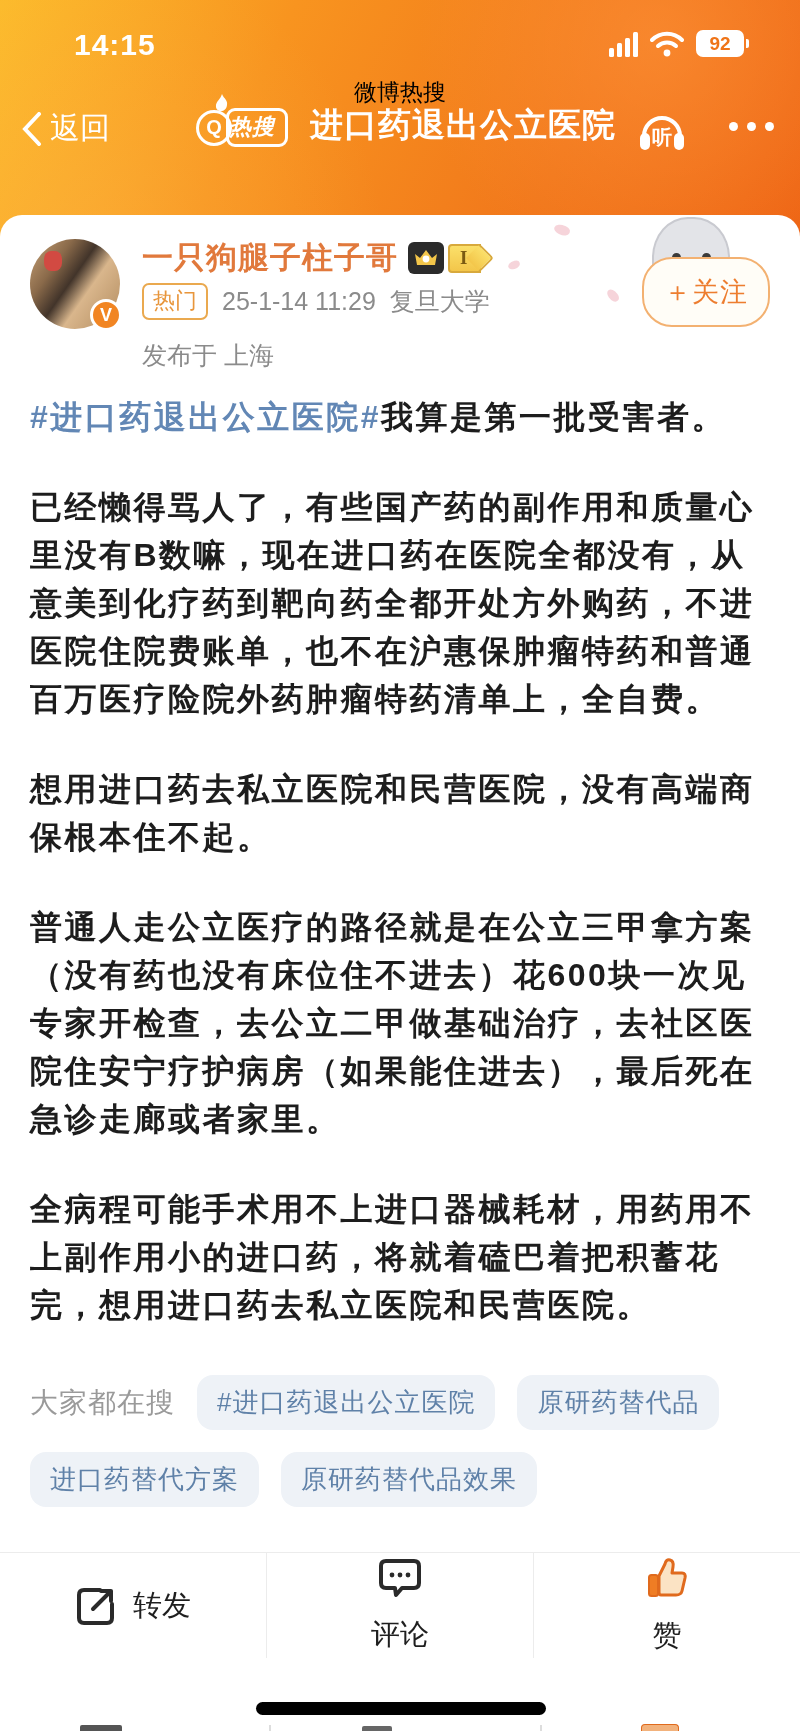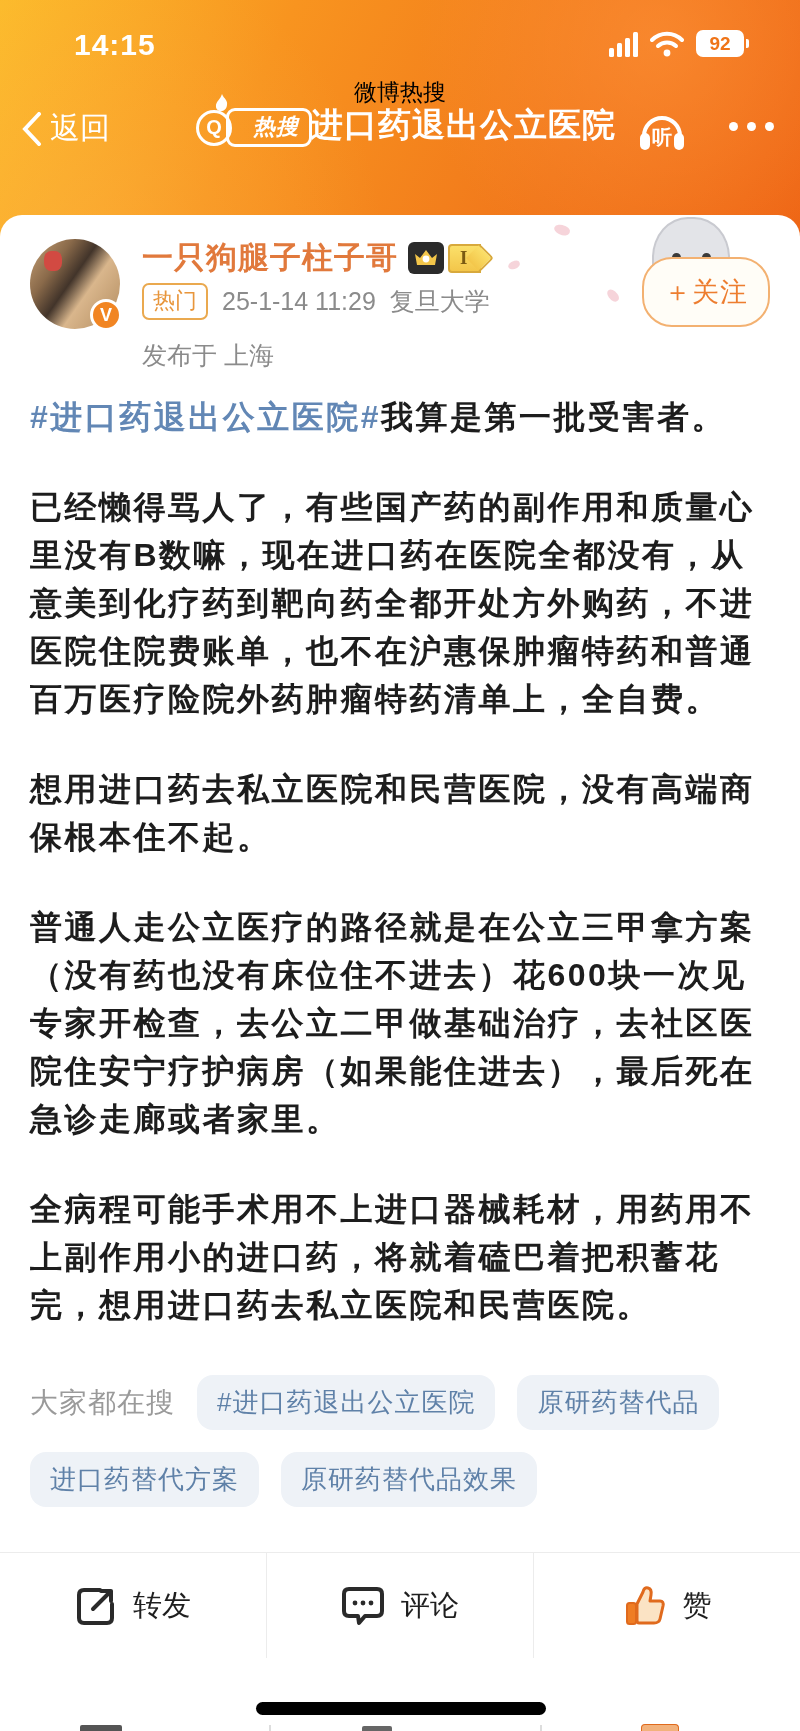--- a/index.html
+++ b/index.html
@@ -24,21 +24,21 @@
              font-size:19px; font-weight:bold; color:#ef7418; }
   .battery:after { content:""; position:absolute; right:-5px; top:9px; width:3px; height:9px; background:#fff; border-radius:0 2px 2px 0; }
 
   .navrow { position:absolute; top:100px; left:0; right:0; height:60px; color:#fff; }
   .back { position:absolute; left:22px; top:8px; display:flex; align-items:center; gap:8px; font-size:30px; color:#fff; }
   .hotbadge { position:absolute; left:196px; top:8px; display:flex; align-items:center; }
   .hotq { width:36px; height:36px; border:3px solid #fff; border-radius:50%;
           display:flex; align-items:center; justify-content:center; position:relative; z-index:2;
           font-size:20px; font-weight:bold; color:#fff; }
   .hotflame { position:absolute; left:18px; top:-14px; z-index:3; }
-  .hotpill { margin-left:-6px; border:3px solid #fff; border-radius:9px; padding:1px 10px 2px 24px;
+  .hotpill { margin-left:-6px; border:3px solid #fff; border-radius:9px; padding:1px 10px 2px 0;
              font-size:22px; font-weight:bold; font-style:italic; letter-spacing:1px; }
   .navtitle { position:absolute; left:310px; top:3px; font-size:33px; font-weight:bold; letter-spacing:1px; }
   .navsub { position:absolute; left:0; right:0; top:54px; text-align:center; font-size:23px;margin-top:23px; }
   .listen { position:absolute; right:112px; top:6px; }
   .dots { position:absolute; right:26px; top:22px; display:flex; gap:9px; }
   .dots i { width:9px; height:9px; border-radius:50%; background:#fff; }
 
   
   .card { position:absolute; top:215px; left:0; width:800px; height:1516px;
           background:#fff; border-radius:22px 22px 0 0; padding:0 30px; }
@@ -85,21 +85,21 @@
   .related { margin-top:46px; display:flex; flex-wrap:wrap; align-items:center; gap:22px; }
   .rlabel { font-size:28px; color:#9a9a9a; letter-spacing:1px; }
   .tagpill { background:#eef2f7; color:#5f81a8; border-radius:16px; padding:10px 20px;
              font-size:26px; letter-spacing:1px; }
 
   
   .footer { position:absolute; left:0; top:1337px; width:800px; border-top:1px solid #ececec;
             display:flex; height:106px; }
   .action { flex:1; display:flex; align-items:center; justify-content:center; gap:16px;
             font-size:29px; color:#1f1f1f; }
-  .action + .action { border-left:1px solid #ececec; }
+  .action + .action { border-left:1px solid #ececec;flex-direction:column; }
 
   .homebar { position:absolute; left:256px; top:1487px; width:290px; height:13px; background:#000; border-radius:7px; }
 
   
   .sliver { position:absolute; left:0; top:1507px; width:800px; height:9px; }
   .sliver span { position:absolute; bottom:0; }
   .sv-share { left:80px; width:42px; height:6px; background:#555; border-radius:2px 2px 0 0; }
   .sv-d1 { left:269px; width:2px; height:6px; background:#ddd; }
   .sv-bub { left:362px; width:30px; height:5px; background:#666; border-radius:2px 2px 0 0; }
   .sv-d2 { left:540px; width:2px; height:6px; background:#ddd; }

